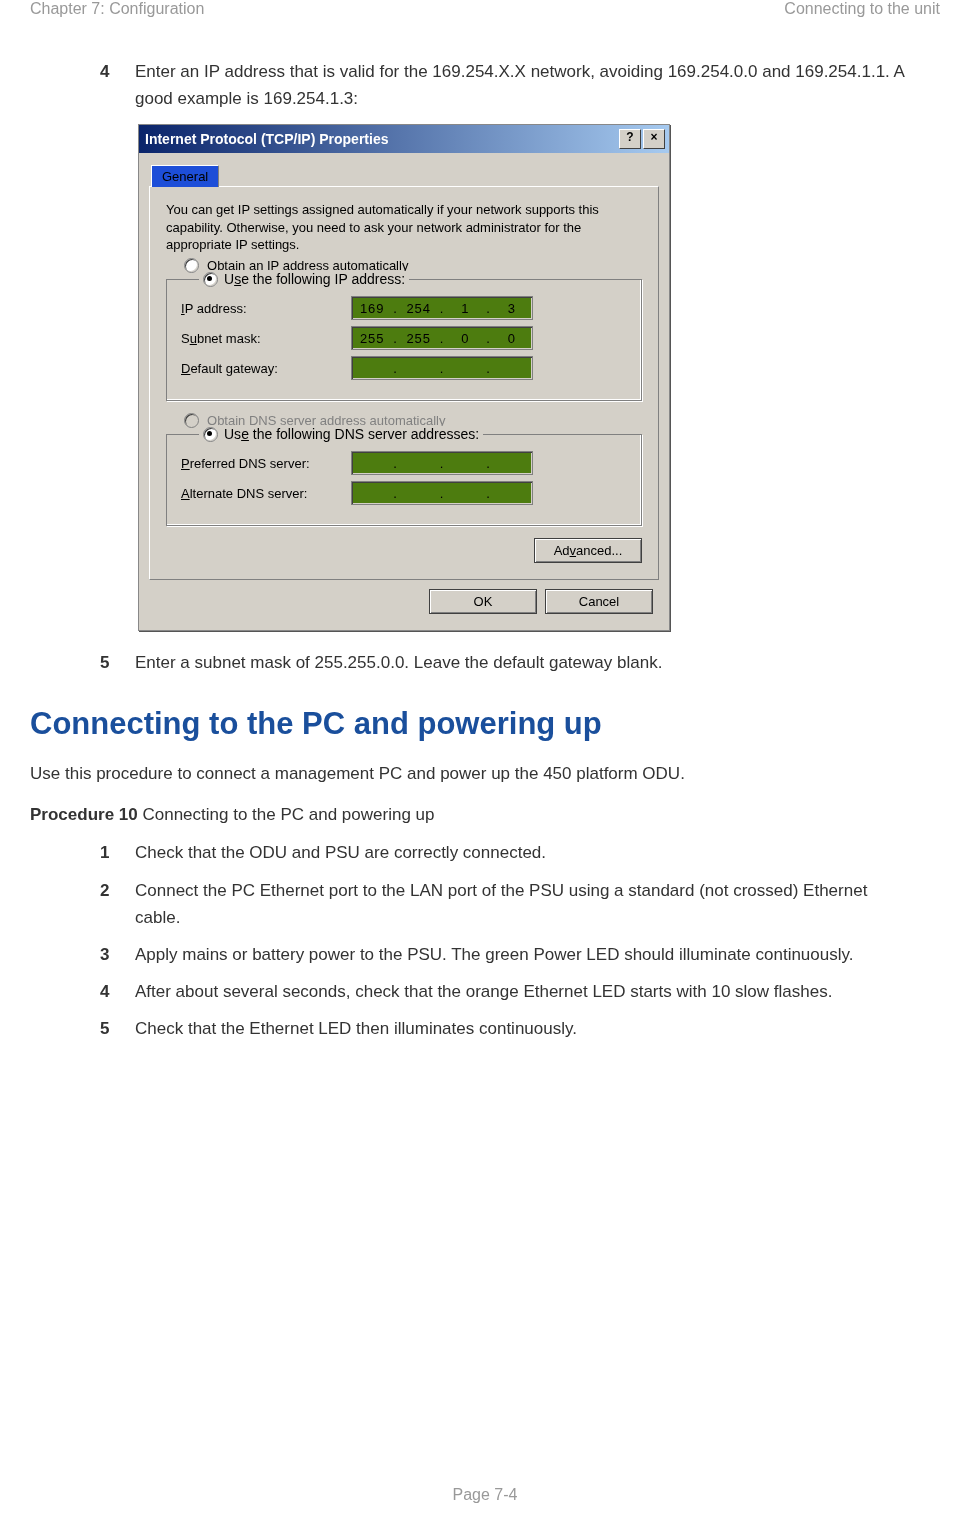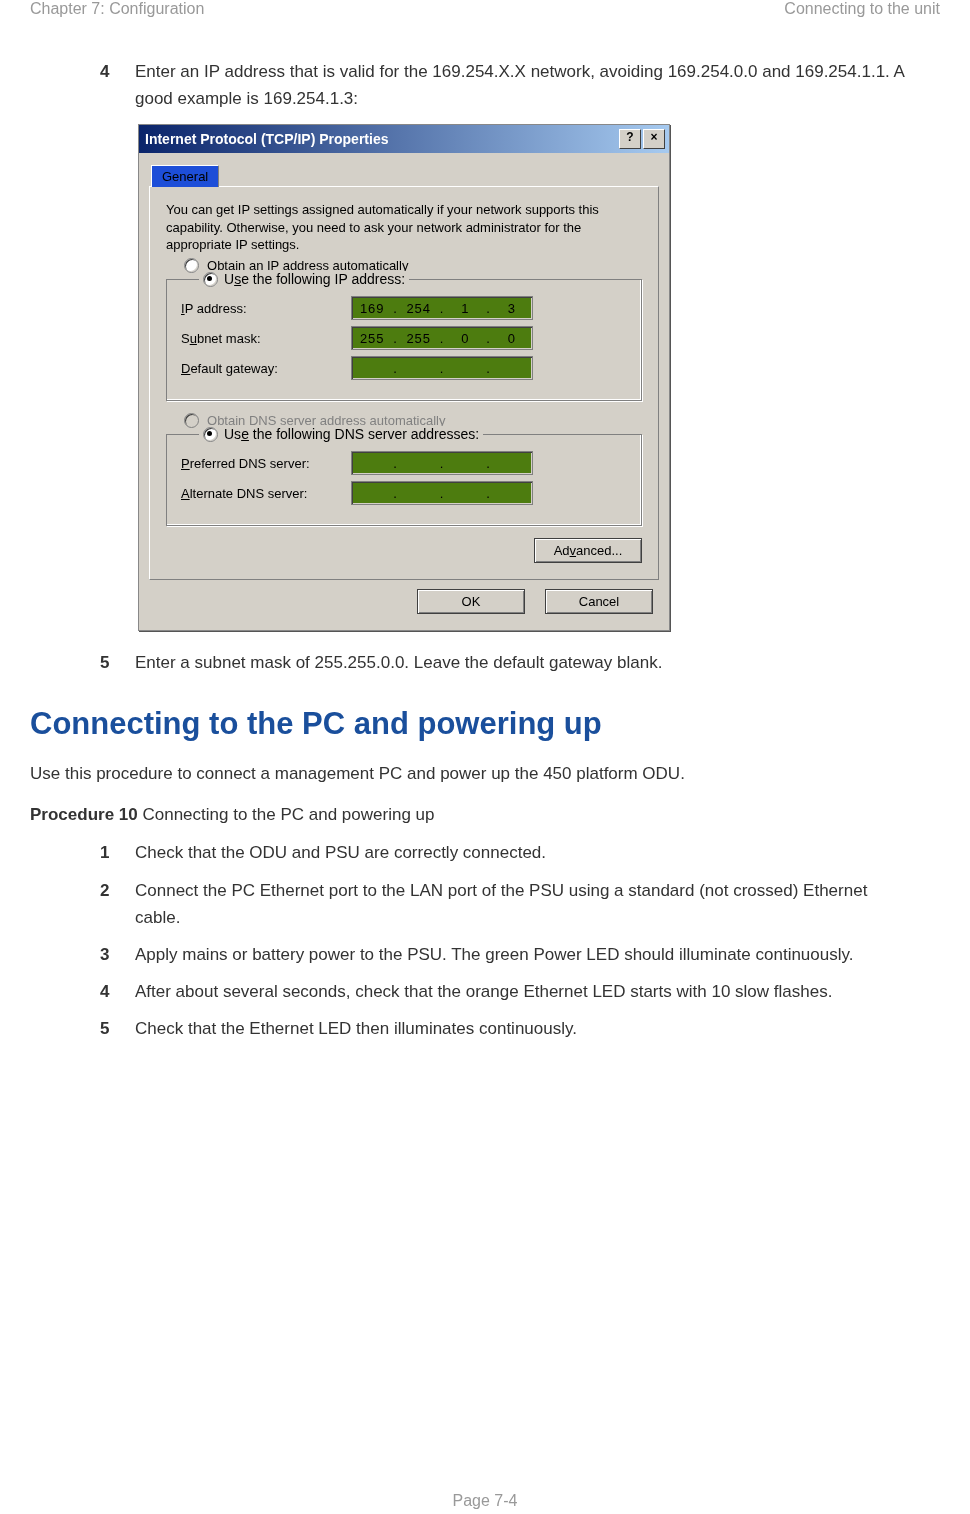--- a/index.html
+++ b/index.html
@@ -136,39 +136,39 @@
   .ip-input span { flex: 1; text-align: center; }
   .ip-input .dot { flex: 0 0 auto; width: 6px; text-align: center; }
   .btn-row { display: flex; justify-content: flex-end; gap: 8px; margin-top: 10px; }
   .win-btn {
     min-width: 86px; padding: 4px 10px; font-size: 13px; text-align: center;
     background: #d4d0c8;
     border: 1px solid #404040;
     box-shadow: inset 1px 1px 0 #fff, inset -1px -1px 0 #808080;
   }
   .bottom-btn-row {
-    display: flex; justify-content: flex-end; gap: 20px; padding: 8px 6px 6px 6px;
+    display: flex; justify-content: flex-end; gap: 8px; padding: 8px 6px 6px 6px;
   }
   .underline-letter { text-decoration: underline; }
 
   h1.section {
     color: #1a4f9c;
     font-size: 31px;
     font-weight: bold;
     margin: 30px 0 18px 0;
   }
   .body-text {
     font-size: 17px; line-height: 1.6; color: #333; margin: 0 30px 18px 0;
   }
   .proc-label {
     font-size: 17px; color: #333; margin-bottom: 14px;
   }
   .proc-label b { font-weight: bold; }
   .footer {
-    position: absolute; bottom: 4px; left: 0; right: 0; text-align: center;
+    position: absolute; bottom: 10px; left: 0; right: 0; text-align: center;
     color: #999; font-size: 16px;
   }
 </style>
 </head>
 <body>
 
 <div class="page">
   <div class="header-row">
     <div>Chapter 7:  Configuration</div>
     <div>Connecting to the unit</div>

